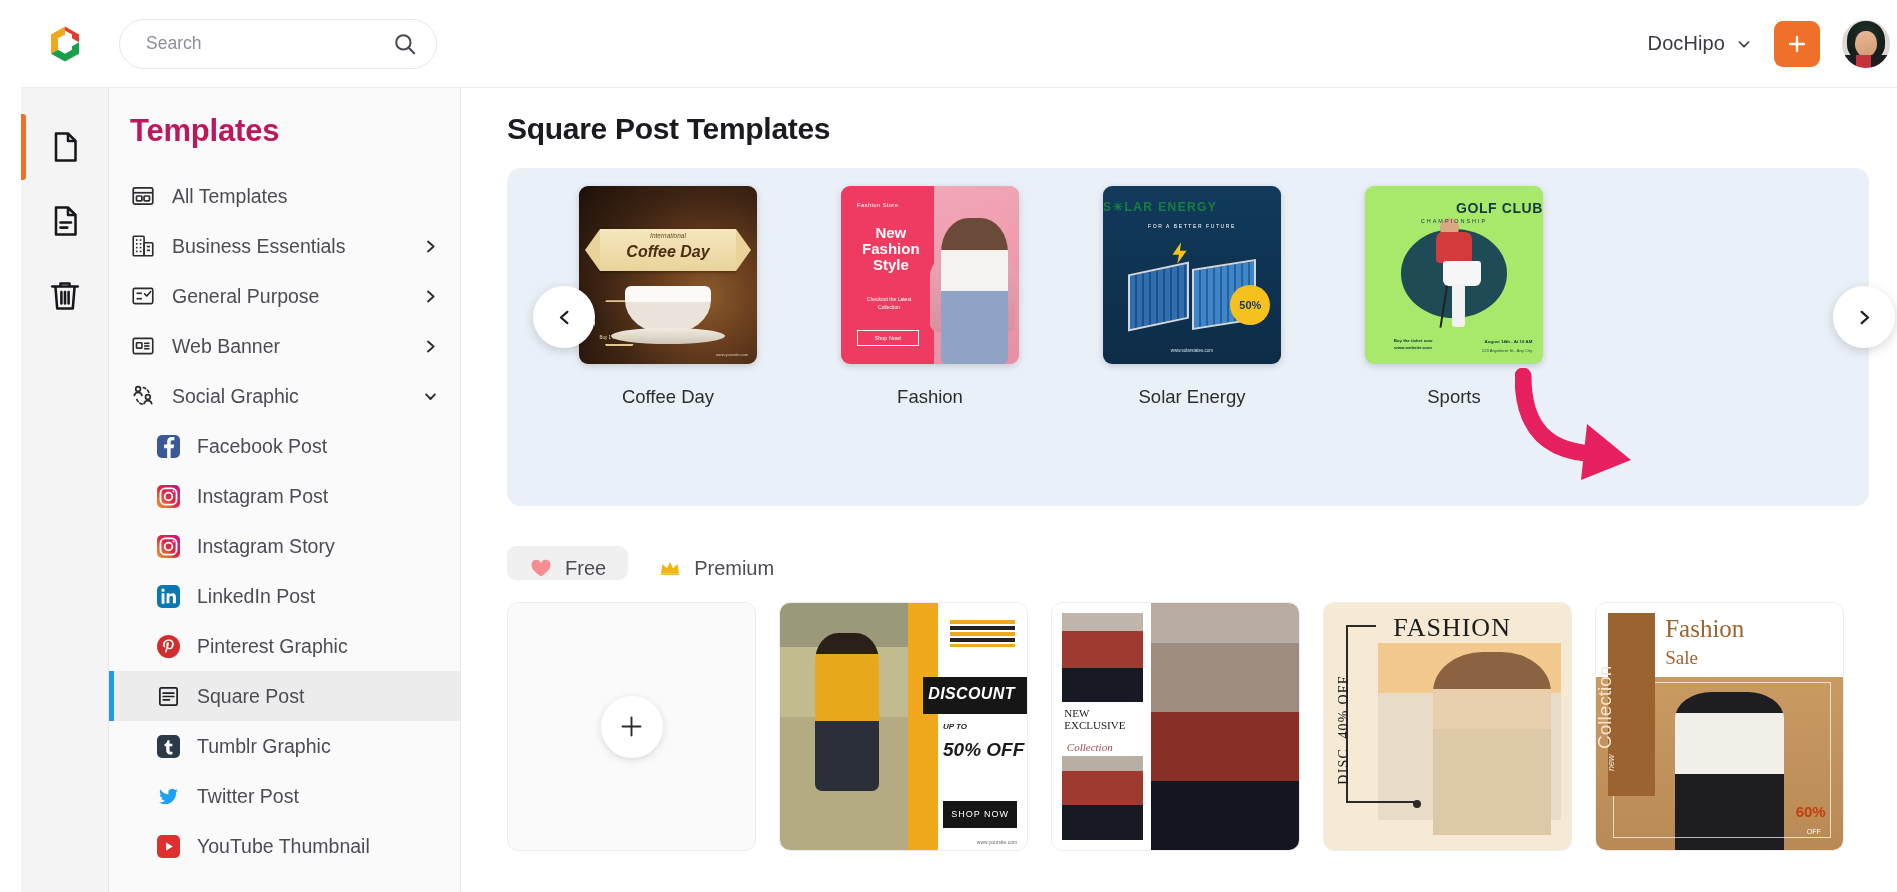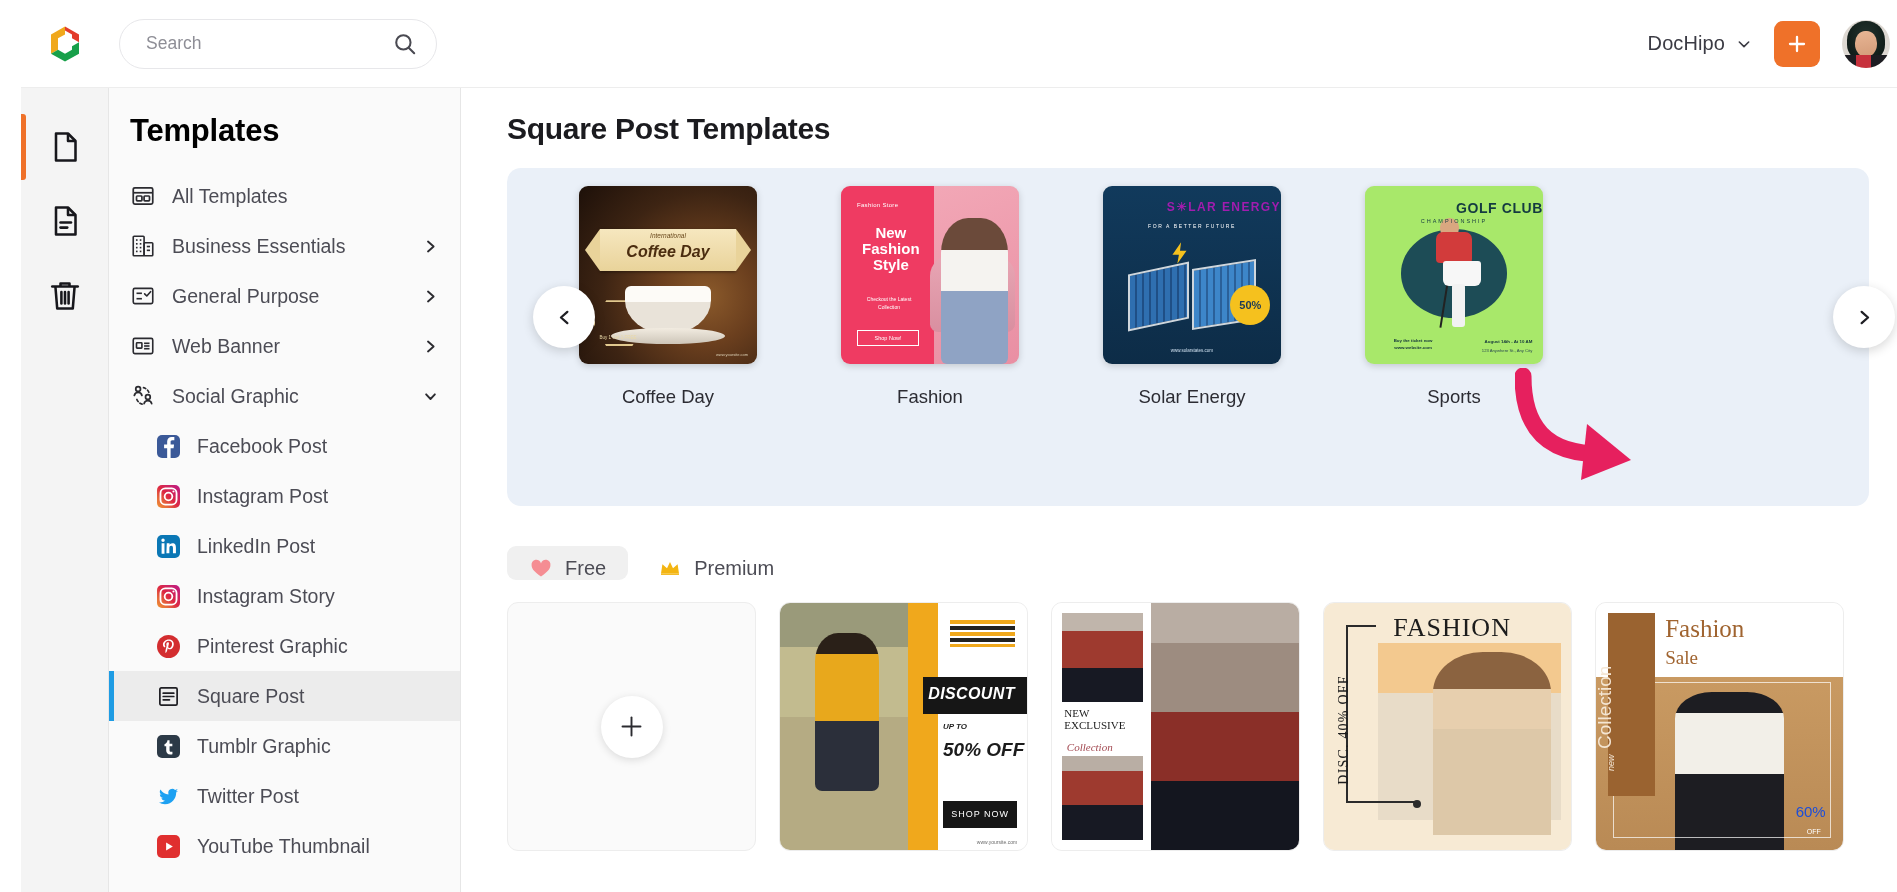--- a/index.html
+++ b/index.html
@@ -110,21 +110,21 @@
   
   .sidebar {
     position: absolute; top: 88px; left: 88px;
     width: 352px; height: 804px;
     background: #fafafa;
     border-right: 1px solid #e6e6e6;
     overflow: hidden;
     z-index: 15;
   }
   .sidebar-title {
-    font-size: 31px; font-weight: bold; color: #000000;
+    font-size: 31px; font-weight: bold; color: #be185d;
     padding: 25px 0 22px 21px; letter-spacing: -.2px;
   }
   .nav-item {
     position: relative;
     display: flex; align-items: center;
     height: 50px; padding-left: 21px; padding-right: 22px;
     cursor: pointer; gap: 16px;
   }
   .nav-item .ico { width: 26px; height: 26px; flex: 0 0 26px; display:flex; align-items:center; justify-content:center; }
   .nav-item .ico svg { width: 26px; height: 26px; display: block; }
@@ -540,37 +540,37 @@
         <svg viewBox="0 0 24 24" fill="none" stroke="#fff" stroke-width="1.9">
           <rect x="3.6" y="3.6" width="16.8" height="16.8" rx="5"></rect>
           <circle cx="12" cy="12" r="4"></circle>
           <circle cx="17.2" cy="6.8" r="1.1" fill="#fff" stroke="none"></circle>
         </svg>
       </span>
       <span class="sub-label">Instagram Post</span>
     </div>
 
     <div class="sub-item">
-      <span class="brand" style="background:#0a77b5">
-        <svg viewBox="0 0 24 24" fill="#fff">
-            <path d="M4.8 8.6h3v11h-3zM6.3 3.6a1.8 1.8 0 1 1 0 3.6 1.8 1.8 0 0 1 0-3.6zM10.2 8.6h2.9v1.5h.05c.4-.76 1.4-1.56 2.9-1.56 3.1 0 3.7 2 3.7 4.7v5.9h-3.1v-5.2c0-1.25 0-2.85-1.75-2.85s-2 1.36-2 2.76v5.3h-3.1z"></path>
-          </svg>
-      </span>
-      <span class="sub-label">LinkedIn Post</span>
-    </div>
-
-    <div class="sub-item">
       <span class="brand" style="background:linear-gradient(45deg,#f09433,#e6683c,#dc2743,#cc2366,#bc1888)">
         <svg viewBox="0 0 24 24" fill="none" stroke="#fff" stroke-width="1.9">
           <rect x="3.6" y="3.6" width="16.8" height="16.8" rx="5"></rect>
           <circle cx="12" cy="12" r="4"></circle>
           <circle cx="17.2" cy="6.8" r="1.1" fill="#fff" stroke="none"></circle>
         </svg>
       </span>
       <span class="sub-label">Instagram Story</span>
+    </div>
+
+    <div class="sub-item">
+      <span class="brand" style="background:#0a77b5">
+        <svg viewBox="0 0 24 24" fill="#fff">
+            <path d="M4.8 8.6h3v11h-3zM6.3 3.6a1.8 1.8 0 1 1 0 3.6 1.8 1.8 0 0 1 0-3.6zM10.2 8.6h2.9v1.5h.05c.4-.76 1.4-1.56 2.9-1.56 3.1 0 3.7 2 3.7 4.7v5.9h-3.1v-5.2c0-1.25 0-2.85-1.75-2.85s-2 1.36-2 2.76v5.3h-3.1z"></path>
+          </svg>
+      </span>
+      <span class="sub-label">LinkedIn Post</span>
     </div>
 
     <div class="sub-item">
       <span class="brand" style="background:#d32d2f;border-radius:50%">
         <svg viewBox="0 0 24 24" fill="#fff">
             <path d="M12.6 4.6c-4.2 0-6.4 2.8-6.4 5.2 0 1.4.6 2.6 1.8 3.1.2.1.4 0 .45-.2l.2-.75c.06-.2.04-.28-.1-.46-.33-.4-.54-.9-.54-1.6 0-2.1 1.6-4 4.2-4 2.3 0 3.5 1.4 3.5 3.2 0 2.4-1.07 4.4-2.66 4.4-.87 0-1.53-.72-1.32-1.6.25-1.06.75-2.2.75-2.96 0-.68-.37-1.25-1.12-1.25-.89 0-1.6.92-1.6 2.15 0 .78.26 1.3.26 1.3l-1.07 4.5c-.3 1.3-.04 2.9-.02 3.06.01.1.14.12.2.05.08-.1 1.1-1.36 1.45-2.6.1-.36.57-2.2.57-2.2.28.54 1.1 1 1.98 1 2.6 0 4.37-2.38 4.37-5.56 0-2.4-2.04-4.65-5.13-4.65z"></path>
           </svg>
       </span>
       <span class="sub-label">Pinterest Graphic</span>
     </div>
@@ -666,21 +666,21 @@
         <div class="ctile">
           <div class="thumb">
             <div class="tpl-art">
               <div class="solar-bg"></div>
               <div class="panel1"></div>
                 <div class="panel2"></div>
               <svg style="position:absolute;left:36%;top:29%;width:26px;height:30px" viewBox="0 0 24 24">
                 <polygon points="13,2 5,13.5 11,13.5 9.5,22 18,10 12,10" fill="#f5c11e"></polygon>
               </svg>
               <div class="badge50">50%</div>
-              <span class="tx" style="left:0;right:0;top:8%;text-align:right;font-size:12px;font-weight:bold;color:#a21caf;letter-spacing:1.4px">S☀LAR ENERGY</span>
+              <span class="tx" style="left:0;right:0;top:8%;text-align:left;font-size:12px;font-weight:bold;color:#15803d;letter-spacing:1.4px">S☀LAR ENERGY</span>
               <span class="tx cap-text" style="left:0;right:0;top:21%;text-align:center;font-size:5px;letter-spacing:1.6px">FOR A BETTER FUTURE</span>
               <span class="tx cap-text" style="left:0;right:0;bottom:6%;text-align:center;font-size:4.5px;color:#cfe0ef">www.solarstates.com</span>
             </div>
           </div>
           <div class="cap">Solar Energy</div>
         </div>
 
         <div class="ctile">
           <div class="thumb">
             <div class="tpl-art">
@@ -788,19 +788,19 @@
         <div class="tpl-art">
           <div class="sale-bg"></div>
             <div class="sale-photo"></div>
           <div class="sale-model"></div>
             <div class="sale-frame"></div>
             <div class="sale-strip"></div>
           <span class="tx" style="left:28%;top:5%;font-size:25px;color:#a06430;font-family:'Liberation Serif',serif">Fashion</span>
           <span class="tx" style="left:28%;top:18%;font-size:19px;color:#a06430;font-family:'Liberation Serif',serif">Sale</span>
           <span class="tx" style="left:8%;bottom:32%;transform:rotate(-90deg);transform-origin:left bottom;font-size:9px;color:#f4e6d4;font-style:italic">new</span>
           <span class="tx" style="left:8%;bottom:41%;transform:rotate(-90deg);transform-origin:left bottom;font-size:19px;color:#f4e6d4;white-space:nowrap">Collection</span>
-          <span class="tx" style="right:7%;bottom:12%;font-size:15px;color:#1d4ed8;font-weight:normal">60%</span>
+          <span class="tx" style="right:7%;bottom:12%;font-size:15px;color:#c2410c;font-weight:bold">60%</span>
           <span class="tx" style="right:9%;bottom:6%;font-size:7px;color:#fff">OFF</span>
         </div>
       </div>
     </div>
   </div>
 </div>
 
 </body></html>

